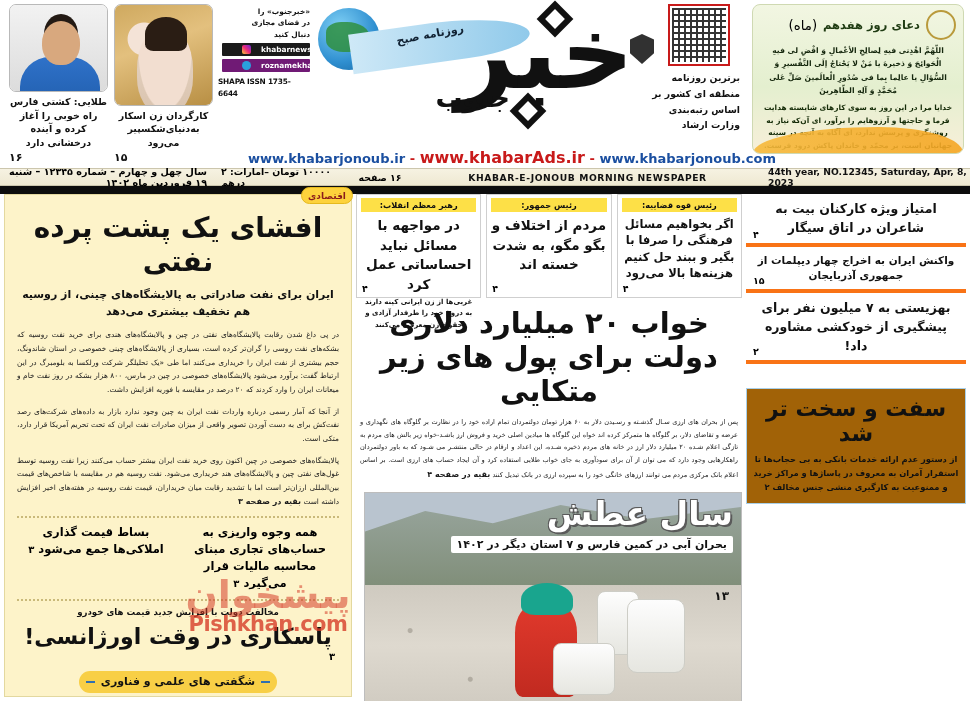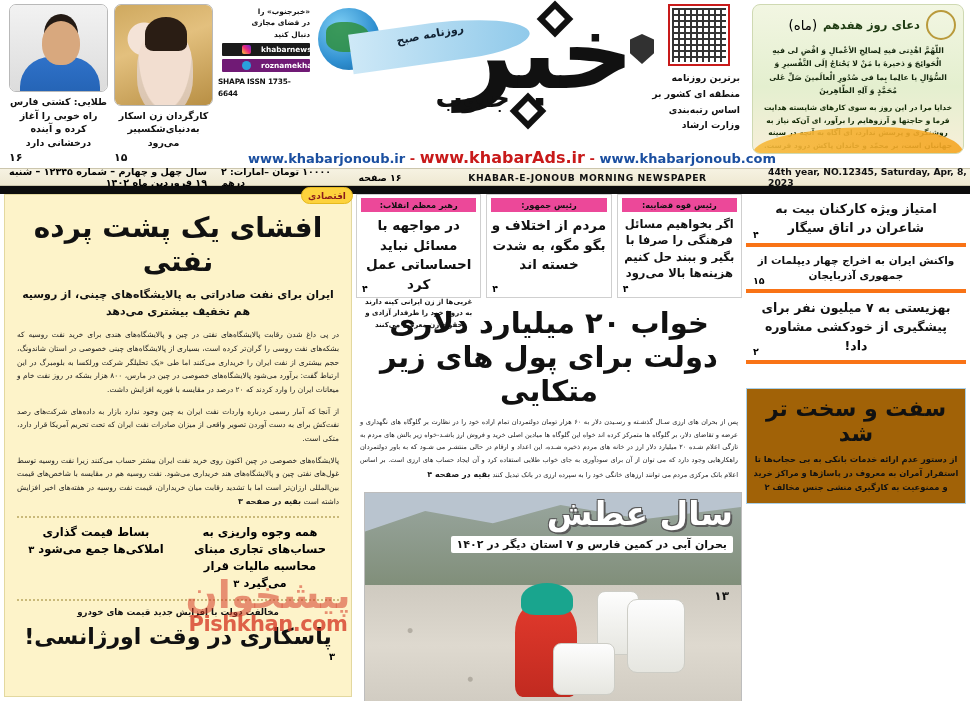--- a/index.html
+++ b/index.html
@@ -132,21 +132,21 @@
   .sub-small { margin:6px 12px 0; font-size:8.6px; font-weight:bold; text-align:center; color:#111; }
   .orange-title { margin:7px 12px 0; font-size:22px; font-weight:bold; text-align:center; color:#111; }
   .sec-pill { margin:9px auto 0; width:198px; height:22px; border-radius:12px; background:#f8cf46;
       display:flex; align-items:center; justify-content:center; gap:6px; font-size:11px; font-weight:bold; color:#111; }
   .pill-dash { width:9px; height:2px; background:#2f6fb0; }
 
   
   .col-mid { position:absolute; left:356px; top:0; width:386px; height:503px; }
   .mid-boxes { display:flex; gap:5px; }
   .mbox { flex:1; border:1px solid #cfcfcf; background:#fff; padding:3px 4px 4px; height:104px; position:relative; }
-  .mbox-kicker { background:#ec4899; font-size:8.2px; font-weight:bold; text-align:center; padding:2px 0; color:#111; }
+  .mbox-kicker { background:#fde047; font-size:8.2px; font-weight:bold; text-align:center; padding:2px 0; color:#111; }
   .mbox-title { font-size:13.5px; font-weight:bold; line-height:1.45; text-align:center; margin-top:4px; color:#111; }
   .mbox-title.sm { font-size:11.5px; line-height:1.42; }
   .mbox-pg { position:absolute; left:5px; bottom:3px; font-size:9.5px; font-weight:bold; }
   .mbox-foot { font-size:7px; font-weight:bold; line-height:1.6; text-align:center; margin-top:3px; color:#111; }
 
   .mega { margin-top:8px; font-size:29px; font-weight:bold; text-align:center; color:#111; line-height:1.18;
       padding:0 4px; }
   .mega-body { margin-top:7px; font-size:6.6px; line-height:1.95; text-align:justify; color:#1a1a1a; padding:0 4px; }
 
   .photo { margin-top:9px; width:378px; height:246px; position:relative; overflow:hidden;
@@ -314,20 +314,25 @@
           <span class="pg">۳</span>
         </div>
       </div>
 
       <div class="dotrule"></div>
 
       <div class="sub-small">مخالفت دولت با افزایش جدید قیمت های خودرو</div>
       <div class="orange-title">پاسکاری در وقت اورژانسی!</div>
       <div style="margin:2px 16px 0;font-size:10px;font-weight:bold;">۳</div>
 
+      <div class="sec-pill">
+        <span class="pill-dash"></span>
+        <span>شگفتی های علمی و فناوری</span>
+        <span class="pill-dash"></span>
+      </div>
 
     </div>
 
     <div class="col-mid">
       <div class="mid-boxes">
         <div class="mbox">
           <div class="mbox-kicker">رئیس قوه قضاییه:</div>
           <div class="mbox-title sm">اگر بخواهیم مسائل فرهنگی را صرفا با بگیر و ببند حل کنیم هزینه‌ها بالا می‌رود</div>
           <div class="mbox-pg">۴</div>
         </div>

